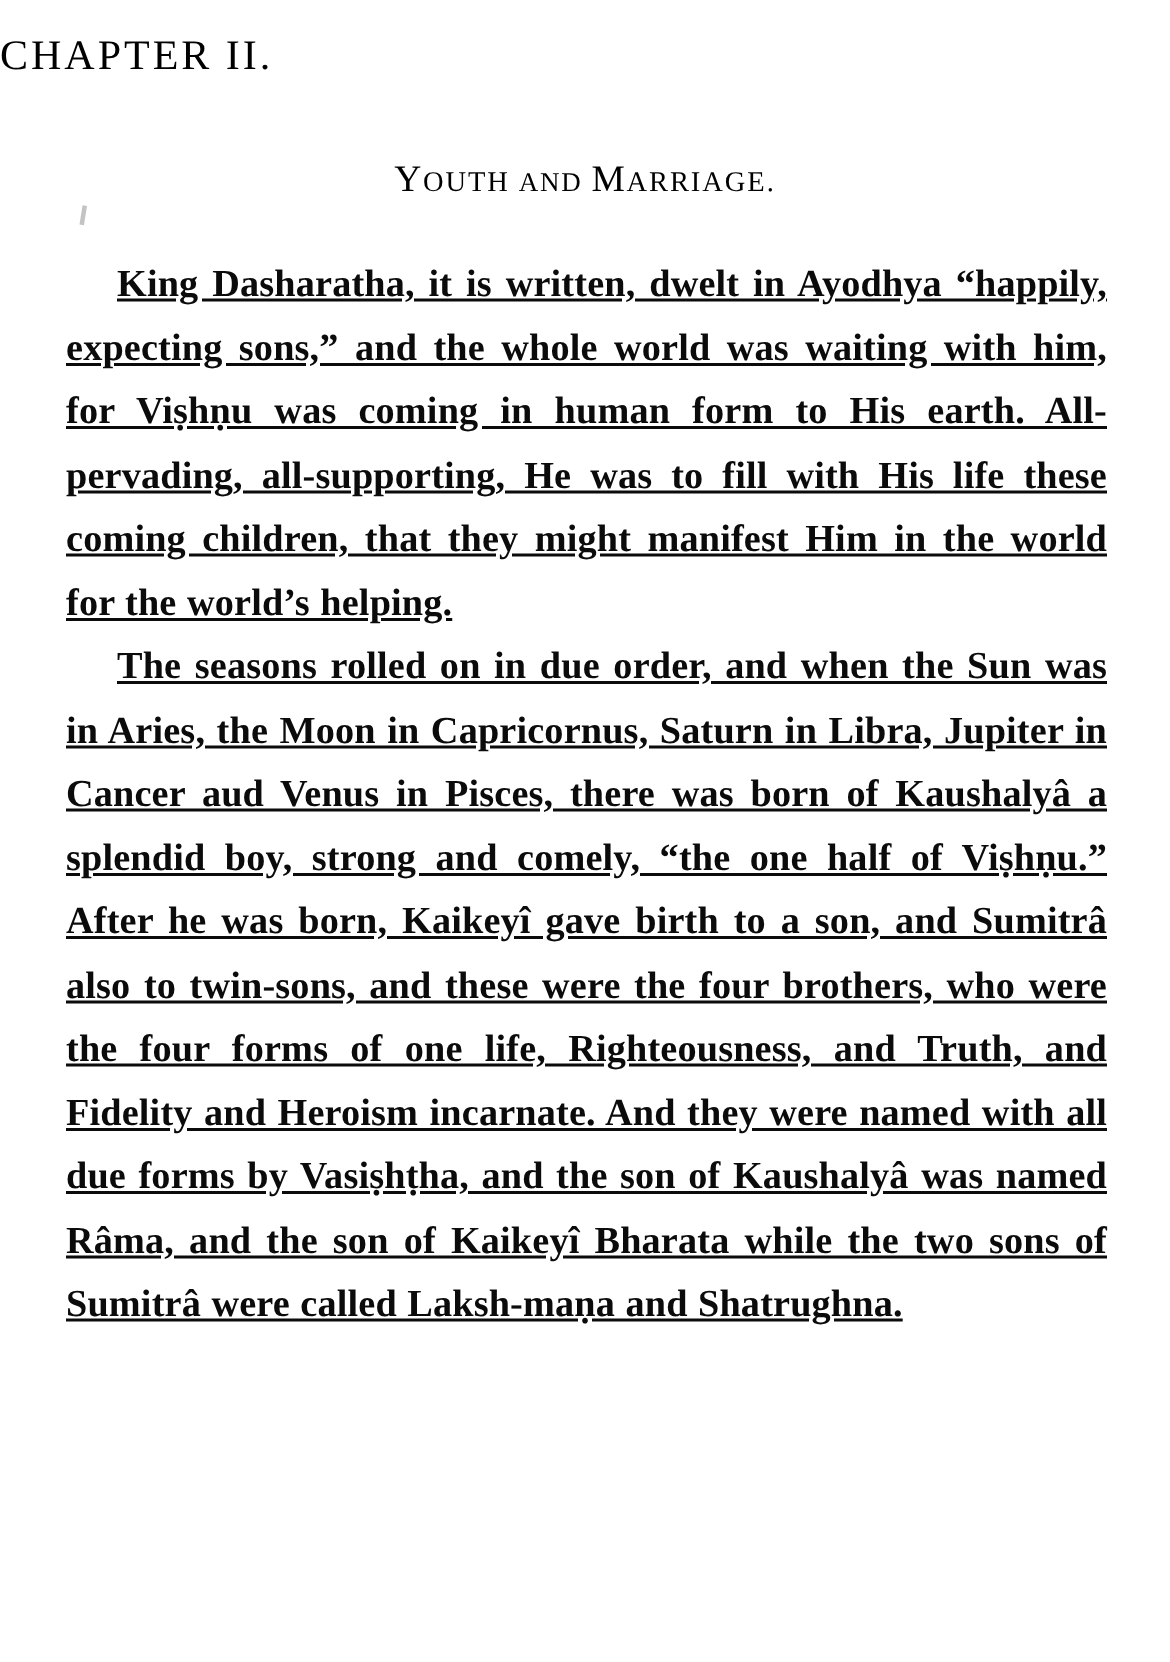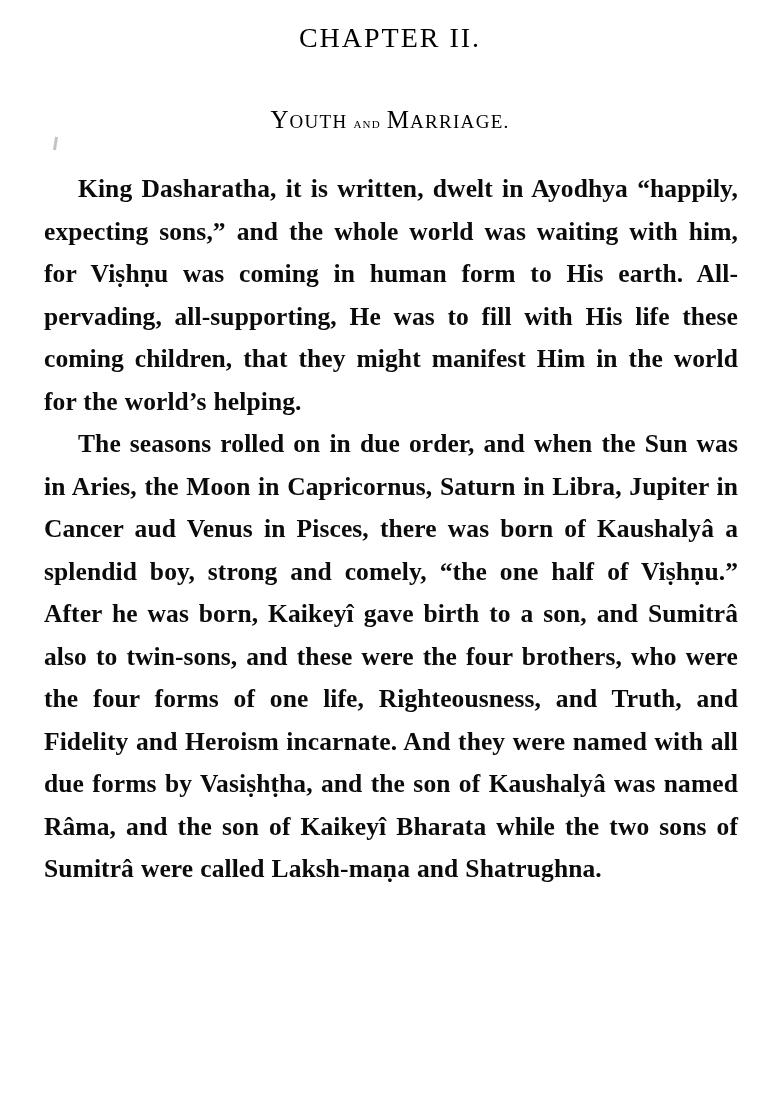--- a/index.html
+++ b/index.html
@@ -19,21 +19,21 @@
   .page {
     position: relative;
     width: 780px;
     height: 1108px;
     background: #ffffff;
     box-sizing: border-box;
   }
 
   
   .chapter-heading {
-    text-align: center;
+    text-align: left;
     font-size: 28px;
     letter-spacing: 2.0px;
     font-weight: 400;
     margin: 0;
     padding-top: 22px;
     color: #000000;
     font-family: "Liberation Serif", "DejaVu Serif", serif;
   }
 
   .section-heading {
@@ -51,21 +51,21 @@
   .section-heading .sc-first {
     font-size: 25px;
     text-transform: uppercase;
   }
   .section-heading .sc-rest {
     font-size: 19px;
     text-transform: uppercase;
     letter-spacing: 1.3px;
   }
   .section-heading .sc-small {
-    font-size: 11px;
+    font-size: 18px;
     text-transform: uppercase;
     letter-spacing: 1.2px;
   }
 
   
   .body-block {
     position: absolute;
     left: 44px;
     top: 168px;
     width: 694px;
@@ -76,20 +76,21 @@
     text-align: justify;
     text-justify: inter-word;
     font-size: 25.5px;
     line-height: 42.5px;
     font-weight: 600;
     letter-spacing: 0.1px;
     word-spacing: 0.5px;
     color: #0b0b0b;
     text-indent: 34px;
     font-family: "Liberation Serif", "DejaVu Serif", serif;
+    text-decoration: underline;
   }
   p.para + p.para { margin-top: 0; }
   p.para:last-child { text-align-last: left; }
 
   
   .margin-speck {
     position: absolute;
     left: 54px;
     top: 137px;
     width: 3px;

